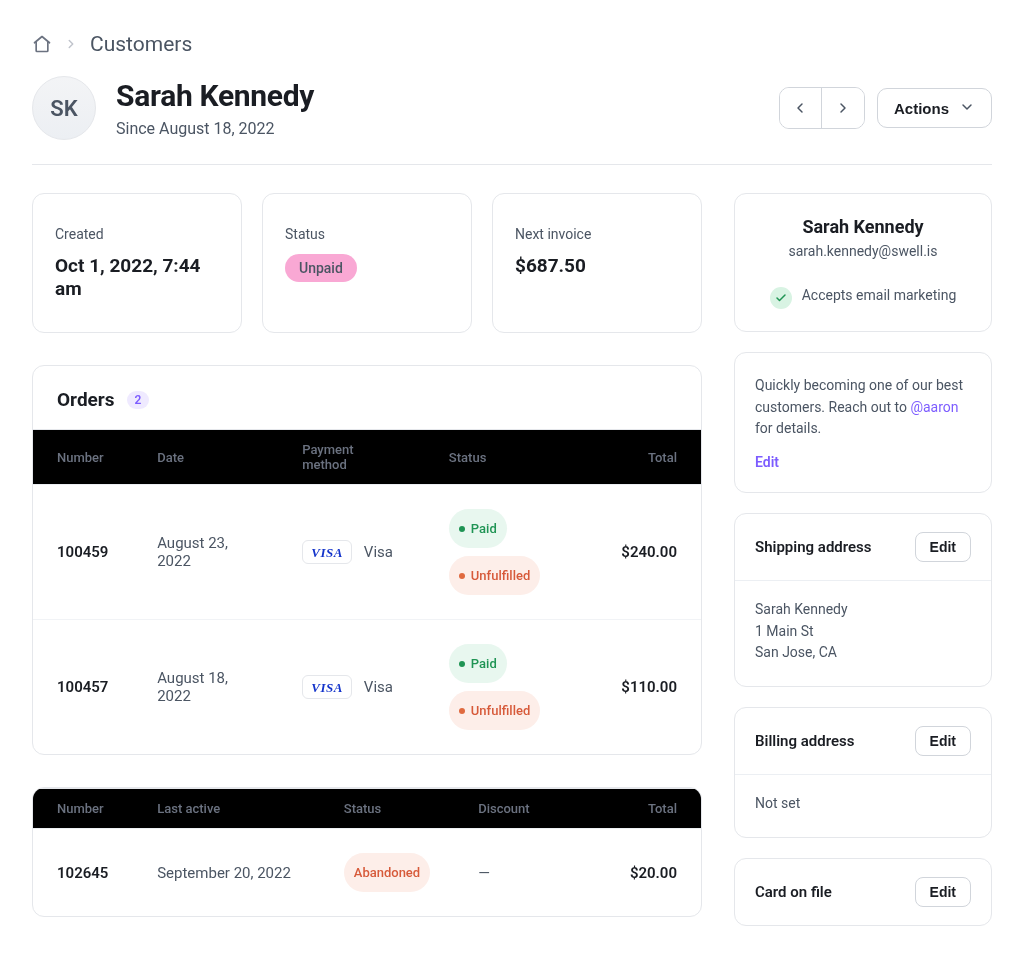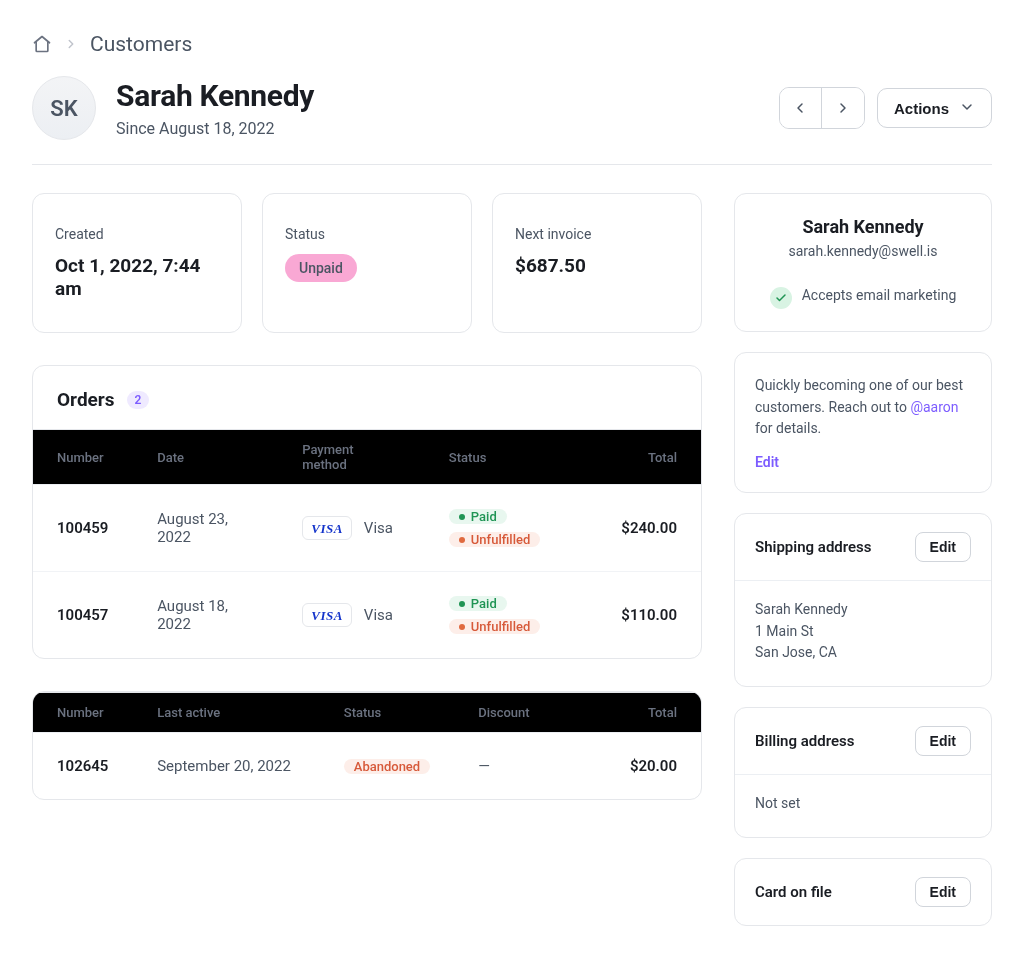--- a/index.html
+++ b/index.html
@@ -140,21 +140,21 @@
     font-style: italic;
     font-weight: 900;
     font-size: 13px;
     color: #1434cb;
     letter-spacing: 0.5px;
     line-height: 1;
   }
   .badges { display: flex; gap: 8px; flex-wrap: wrap; }
   .badge {
     display: inline-flex; align-items: center; gap: 6px;
-    padding: 0 10px;
+    padding: 12px 10px;
     border-radius: 999px;
     font-size: 13px; font-weight: 500;
   }
   .badge .dot { width: 6px; height: 6px; border-radius: 50%; }
   .badge.green { background: #e8f7ef; color: #1f9454; }
   .badge.green .dot { background: #1f9454; }
   .badge.orange { background: #fdeee9; color: #d75a3a; }
   .badge.orange .dot { background: #e06a3f; }
   
   .side-card {

